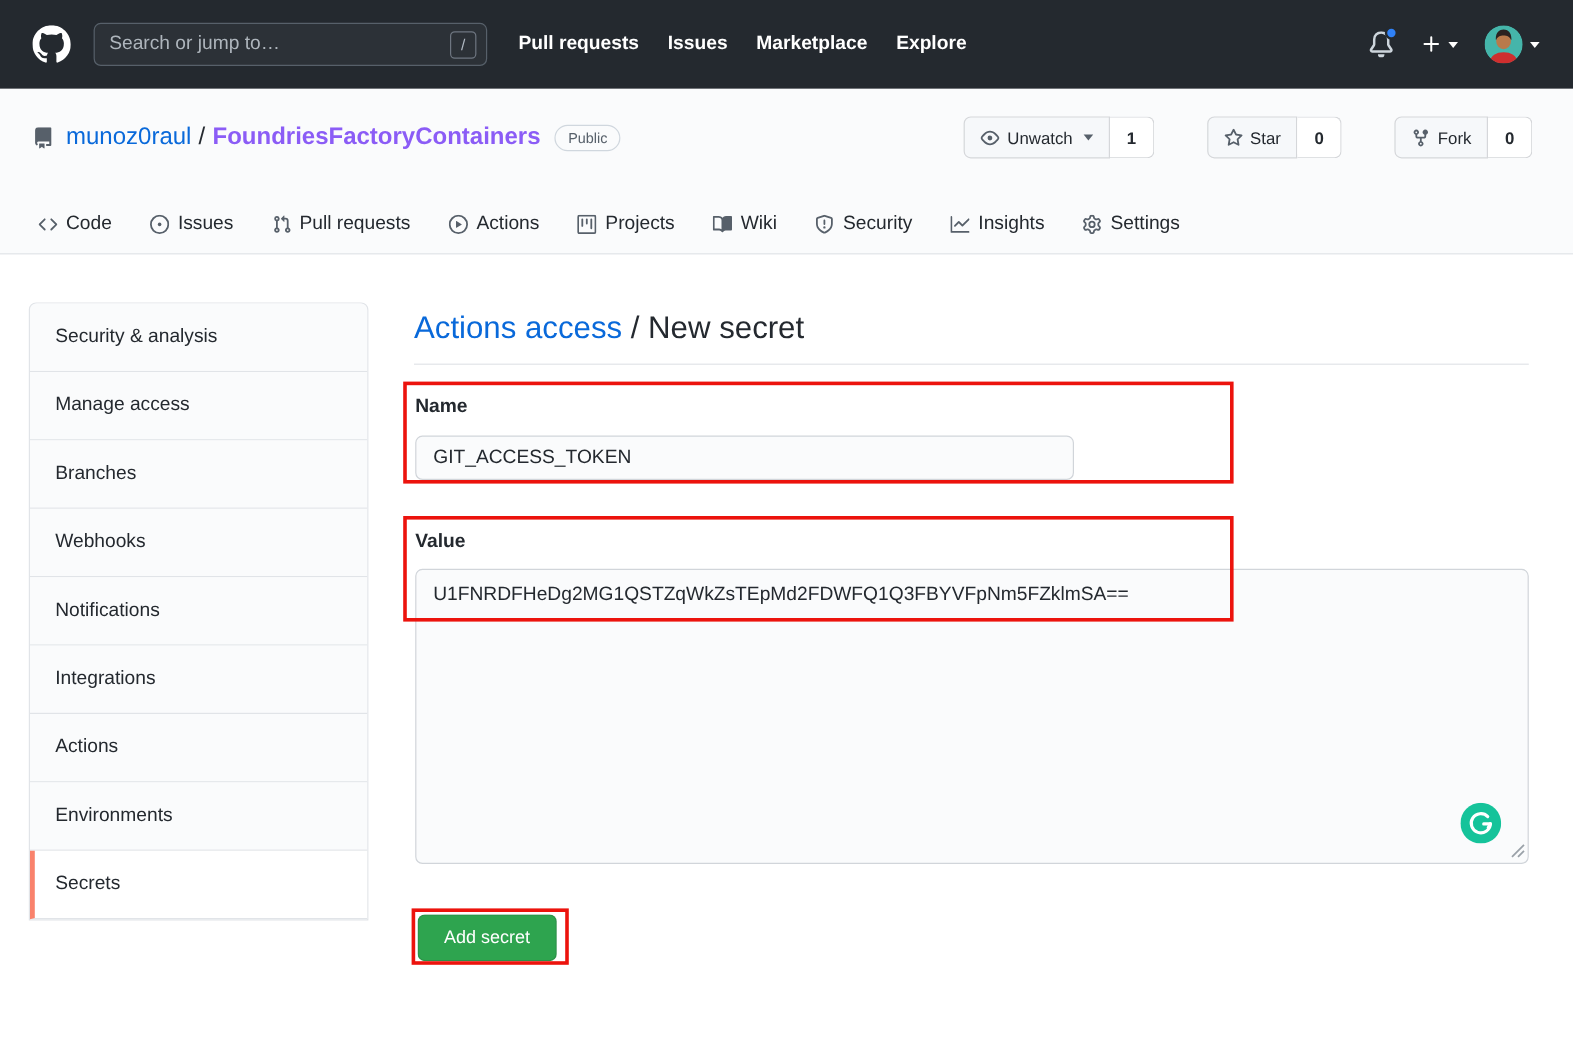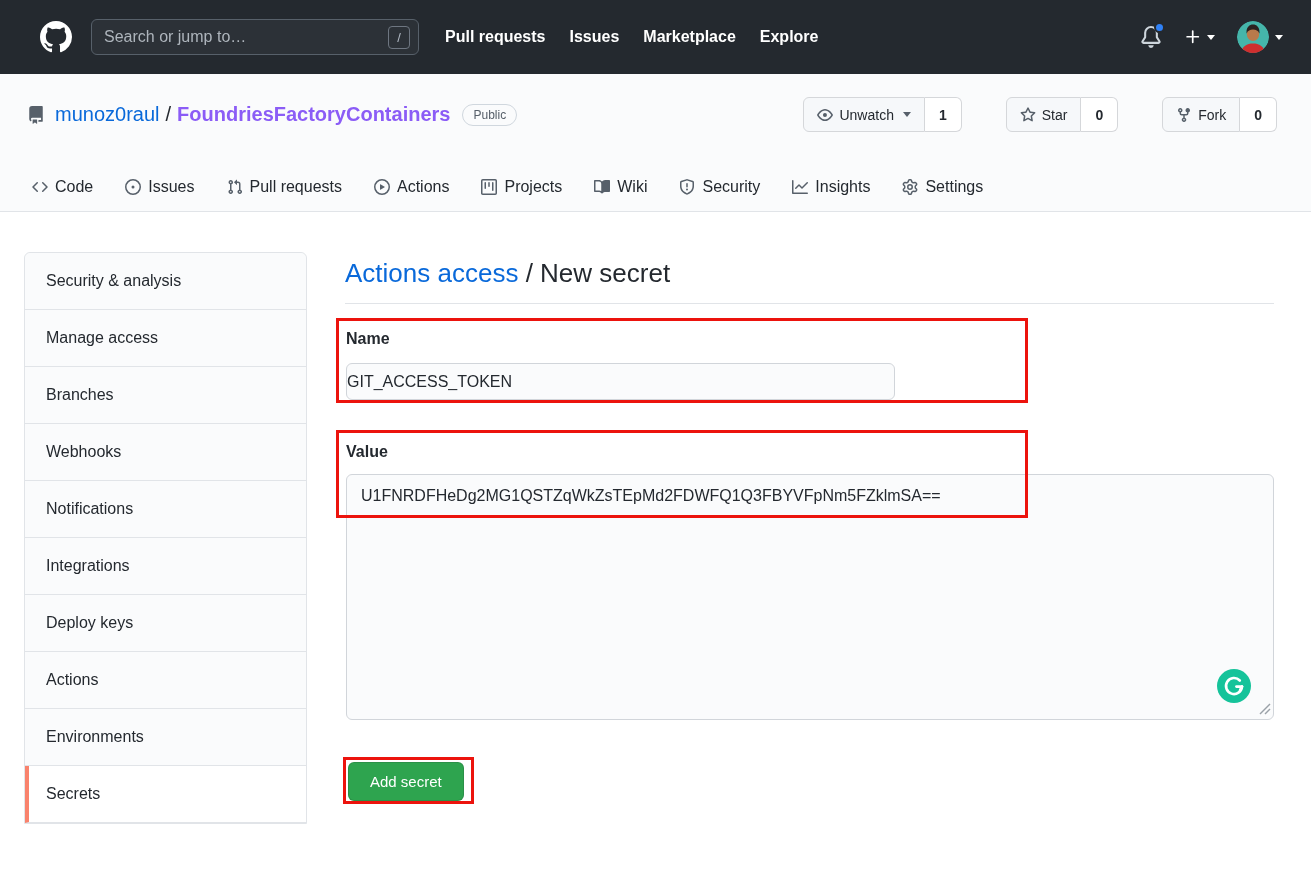--- a/index.html
+++ b/index.html
@@ -10,21 +10,21 @@
     background:#ffffff;
     color:#24292f;
     overflow:hidden;
   }
   a { text-decoration:none; cursor:pointer; }
   svg { display:block; }
 
   
   .top-header {
     position:absolute; left:0; top:0; width:1311px; height:74px;
-    background:#24292f; display:flex; align-items:center; padding:0 28px 0 40px;
+    background:#24292f; display:flex; align-items:center; padding:0 28px 0 27px;
   }
   .gh-logo { color:#ffffff; margin-right:19px; }
   .search-box {
     width:328px; height:36px; border:1px solid #57606a; border-radius:6px;
     display:flex; align-items:center; padding:0 8px 0 12px;
     background:rgba(255,255,255,0.04); margin-right:26px;
   }
   .search-placeholder { color:#aeb5bc; font-size:16px; flex:1; white-space:nowrap; overflow:hidden; }
   .slash-key {
     min-width:22px; height:23px; border:1px solid #6e7681; border-radius:4px;
@@ -111,21 +111,21 @@
   }
   .crumb-link { color:#0969da; }
   .crumb-rest { color:#24292f; }
   .field-label { position:absolute; left:1px; font-size:16px; font-weight:700; color:#24292f; }
   .label-name { top:72px; }
   .label-value { top:185px; }
   .secret-name-input {
     position:absolute; left:1px; top:105px; width:549px; height:37px;
     background:#fafbfc; border:1px solid #d1d5da; border-radius:6px;
     font-family:"Liberation Sans", sans-serif; font-size:16px; color:#24292f;
-    padding:0 0; outline:none;
+    padding:0 14px; outline:none;
   }
   .secret-value-textarea {
     position:absolute; left:1px; top:216px; width:928px; height:246px;
     background:#fafbfc; border:1px solid #d1d5da; border-radius:6px;
     font-family:"Liberation Sans", sans-serif; font-size:16px; color:#24292f;
     padding:10px 14px; outline:none; resize:none; overflow:hidden; line-height:1.4;
   }
   .add-secret-btn {
     position:absolute; left:3px; top:504px; height:39px;
     background:#2ea44f; color:#ffffff; border:1px solid rgba(27,31,36,0.15);
@@ -319,21 +319,20 @@
   </nav>
 </div>
 
 <nav class="sidebar">
   <div class="side-item">Security &amp; analysis</div>
   <div class="side-item">Manage access</div>
   <div class="side-item">Branches</div>
   <div class="side-item">Webhooks</div>
   <div class="side-item">Notifications</div>
   <div class="side-item">Integrations</div>
-  <div class="side-item">Deploy keys</div>
   <div class="side-item">Actions</div>
   <div class="side-item">Environments</div>
   <div class="side-item selected">Secrets</div>
 </nav>
 
 <div class="content">
   <h2 class="crumb-heading"><a class="crumb-link">Actions access</a><span class="crumb-rest"> / New secret</span></h2>
 
   <label class="field-label label-name">Name</label>
   <input class="secret-name-input" type="text" value="GIT_ACCESS_TOKEN" style="">

